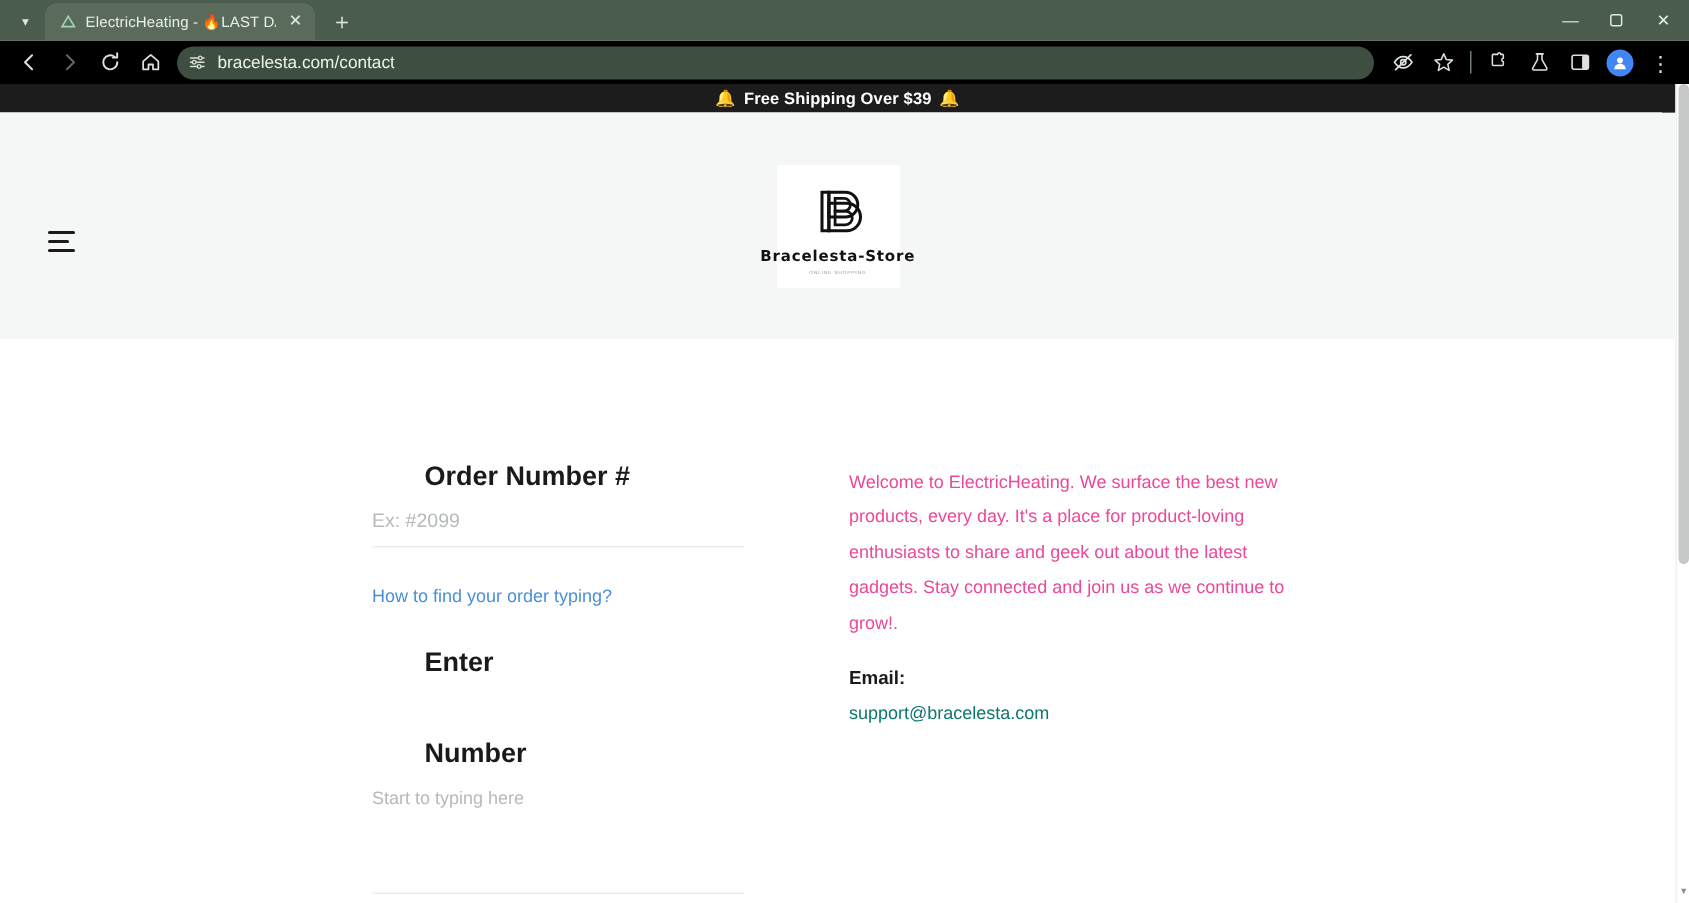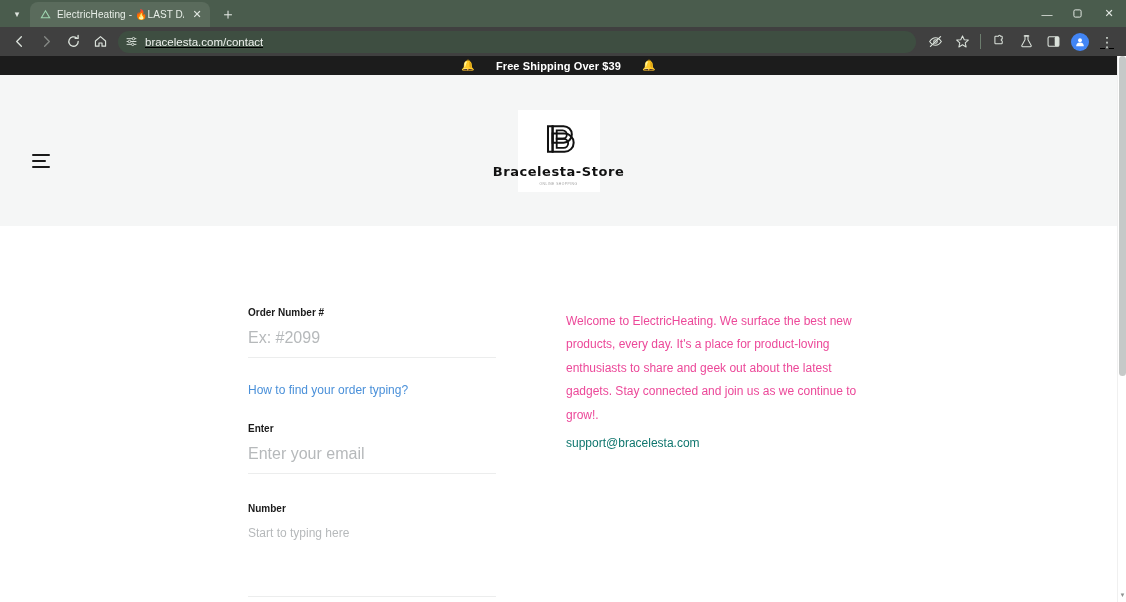--- a/index.html
+++ b/index.html
@@ -80,26 +80,25 @@
   .win-btn {
     width: 30px; height: 27px;
     display: flex; align-items: center; justify-content: center;
     color: #e4e9e4;
     font-size: 11px;
   }
   .win-btn.close { width: 34px; }
 
   .toolbar {
     height: 29px;
-    background: #404040;
+    background: #000000;
     display: flex;
     align-items: center;
     padding: 0 6px;
     gap: 1px;
-    text-decoration: underline;
   }
   .tb-icon {
     width: 26px; height: 24px;
     display: flex; align-items: center; justify-content: center;
     color: #dbe2db;
     border-radius: 50%;
     flex: 0 0 auto;
   }
   .omnibox {
     flex: 1 1 auto;
@@ -188,21 +187,21 @@
     background: #ffffff;
     display: flex;
     flex-direction: column;
     align-items: center;
     justify-content: center;
     gap: 3px;
     padding-top: 2px;
   }
   .logo-mark { width: 44px; height: 44px; display:block; }
   .logo-word {
-    font-size: 13px;
+    font-size: 10px;
     font-weight: 700;
     letter-spacing: 0.55px;
     color: #111;
     white-space: nowrap;
     font-family: "DejaVu Sans", sans-serif;
   }
   .logo-sub {
     font-size: 3.3px;
     letter-spacing: 0.5px;
     color: #9a9a9a;
@@ -225,31 +224,32 @@
     display: flex;
     margin-top: 27px;
   }
   .col-left { width: 248px; flex: 0 0 248px; }
   .form-col { width: 248px; flex: 0 0 248px; }
   .gap-col { width: 70px; flex: 0 0 70px; }
   .info-col { flex: 0 0 310px; padding-top: 3px; }
 
   .field { margin-bottom: 0; }
   .field-label {
-    font-size: 10px;
+    font-size: 18px;
     font-weight: 700;
     color: #1a1a1a;
     margin-bottom: 11px;
+    margin-left: 35px;
   }
   .field-input {
     width: 248px;
     border: none;
     border-bottom: 1px solid #eceded;
     background: transparent;
-    font-size: 16px;
+    font-size: 13px;
     font-family: "Liberation Sans", sans-serif;
     color: #2b2b2b;
     padding: 0 0 10px 0;
     outline: none;
     display: block;
   }
   .field-input::placeholder { color: #b6b9bb; }
 
   .help-link {
     display: inline-block;
@@ -445,21 +445,21 @@
         </span>
       </div>
       <div class="tb-icon" style="font-size:14px">⋮</div>
     </div>
   </div>
 
   <div class="viewport">
 
     <div class="announce">
       <span>🔔</span>
-      <span style="margin:0 21px">Free Shipping Over $39</span>
+      <span style="margin:0 5px">Free Shipping Over $39</span>
       <span>🔔</span>
     </div>
 
     <div class="site-header">
       <div class="hamburger">
         <span></span>
         <span></span>
         <span></span>
       </div>
 
@@ -487,38 +487,38 @@
             <div class="field-label">Order Number #</div>
             <input class="field-input" type="text" placeholder="Ex: #2099" style="">
           </div>
 
           <a class="help-link" href="#">How to find your order typing?</a>
 
           <div class="spacer-1"></div>
 
           <div class="field">
             <div class="field-label">Enter</div>
-            <input class="field-input" type="email" placeholder="Enter your email" style="">
           </div>
 
           <div class="spacer-2"></div>
 
           <div class="field">
             <div class="field-label">Number</div>
             <div class="textarea-wrap">
               <textarea class="field-textarea" placeholder="Start to typing here" style=""></textarea>
 
             </div>
           </div>
         </div>
 
         <div class="gap-col"></div>
 
         <div class="info-col">
           <p class="info-text">Welcome to ElectricHeating. We surface the best new products, every day. It's a place for product-loving enthusiasts to share and geek out about the latest gadgets. Stay connected and join us as we continue to grow!.</p>
+          <div class="info-email-label">Email:</div>
           <a class="info-email-link" href="#">support@bracelesta.com</a>
         </div>
       </div>
     </div>
   </div>
 
   <div class="page-dark-edge"></div>
 
   <div class="scrollbar">
     <div class="sb-thumb"></div>

